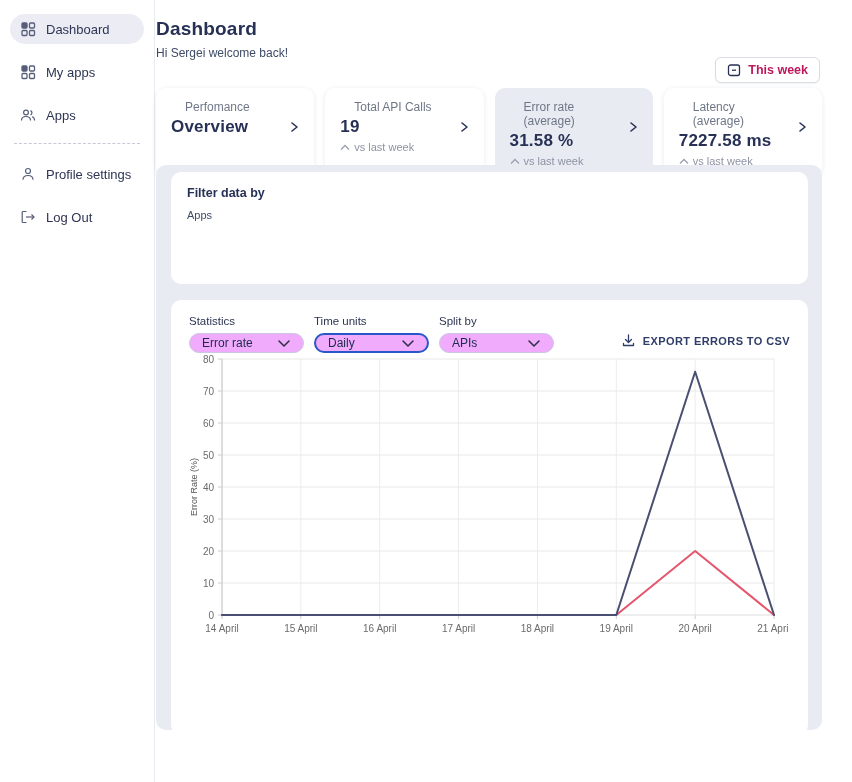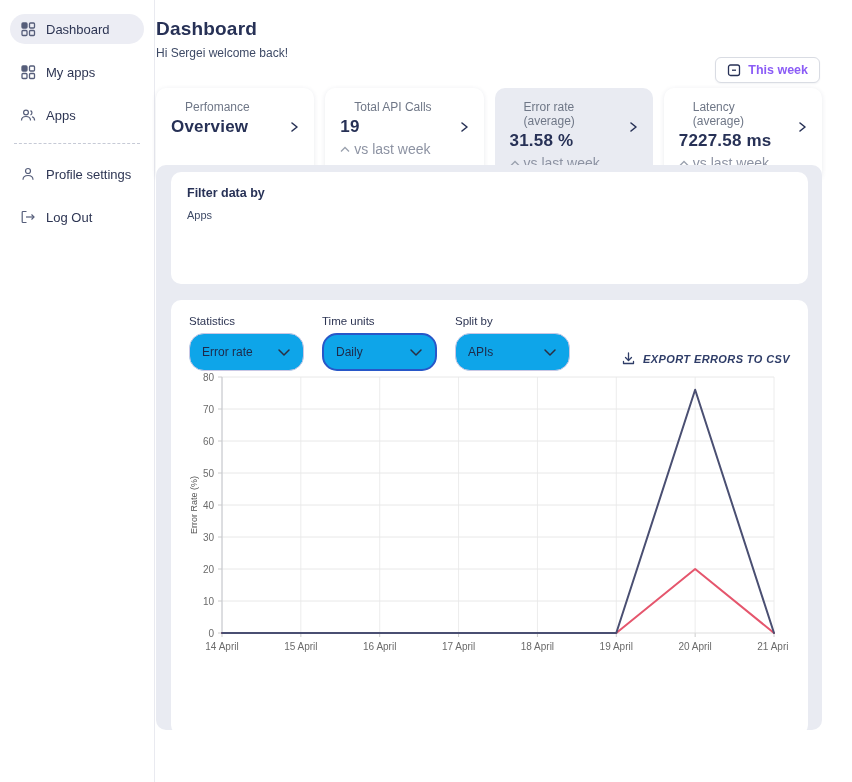--- a/index.html
+++ b/index.html
@@ -27,39 +27,39 @@
   .side-divider { border-top:1px dashed #c6cad6; margin:2px 14px 15px 14px; }
 
   
   .main { position:absolute; left:156px; top:0; right:0; bottom:0; }
   .page-title { padding-top:18px; font-size:19px; font-weight:700; color:#273156; letter-spacing:0.2px; }
   .page-subtitle { margin-top:6px; font-size:12px; color:#3e4a66; }
   .week-btn {
     position:absolute; top:57px; right:32px;
     display:flex; align-items:center; gap:7px;
     background:#fff; border:1px solid #d9dce3; border-radius:6px;
-    padding:5px 11px; font-size:12.5px; font-weight:700; color:#8b5cf6;
+    padding:5px 11px; font-size:12.5px; font-weight:700; color:#be185d;
     box-shadow:0 1px 2px rgba(40,50,90,.06); cursor:pointer;
   }
 
   
   .tabs {
     position:absolute; top:88px; left:0; right:30px;
     display:grid; grid-template-columns:repeat(4,1fr); gap:11px; height:77px;
   }
   .card {
     position:relative; background:#fff; border-radius:10px;
     box-shadow:0 1px 5px rgba(40,50,90,.10); padding:12px 34px 10px 15px; cursor:pointer;
   }
   .card.selected {
     background:#e9ebf2; box-shadow:none; border-radius:10px 10px 0 0; height:88px;
   }
   .card-label { font-size:12px; color:#6f7787;margin-left:14px; }
   .card-value { margin-top:3px; font-size:17px; font-weight:700; color:#273156; letter-spacing:0.2px; }
-  .card-note { margin-top:4px; display:flex; align-items:center; gap:4px; font-size:14px; color:#8d93a3; }
+  .card-note { margin-top:4px; display:flex; align-items:center; gap:4px; font-size:11px; color:#8d93a3; }
   .card-chev { position:absolute; right:13px; top:32px; display:flex; }
 
   
   .shell {
     position:absolute; top:165px; left:0; right:30px; bottom:52px;
     background:#e9ebf2; border-radius:10px;
   }
   .panel { background:#fff; border-radius:10px; }
   .filter-panel { margin:7px 14px 0 15px; height:112px; padding:14px 16px; }
   .filter-title { font-size:12.5px; font-weight:700; color:#273156; }
@@ -70,33 +70,33 @@
     padding:0 14px 0 7px; cursor:pointer; background:#fff;
   }
   .chip {
     display:flex; align-items:center; gap:5px;
     background:#a5a1d4; color:#fff; font-size:10px; font-weight:700;
     padding:4px 9px; border-radius:11px; cursor:pointer;
   }
 
   
   .chart-panel { margin:16px 14px 0 15px; height:435px; padding:15px 18px 0 18px; }
-  .controls { display:flex; gap:18px; }
+  .controls { display:flex; gap:10px; }
   .ctl-group { display:flex; flex-direction:column; }
   .ctl-label { font-size:11.5px; color:#2d3553; margin-bottom:6px; }
   .ctl-select {
-    width:115px; height:38px; border:1px solid #c9c7e4; border-radius:15px;
+    width:115px; height:20px; border:1px solid #c9c7e4; border-radius:15px;
     display:flex; align-items:center; justify-content:space-between;
-    padding:0 12px; font-size:12px; color:#1e2a4a; cursor:pointer; background:#0ea5e9;
+    padding:0 12px; font-size:12px; color:#1e2a4a; cursor:pointer; background:#f0abfc;
   }
   .ctl-select.focused { border:2px solid #2857c8; }
   .export-link {
     margin-left:auto; align-self:flex-end; margin-bottom:5px;
     display:flex; align-items:center; gap:7px;
-    font-size:11px; font-weight:700; letter-spacing:0.4px; color:#2f3d68; cursor:pointer;font-style:italic;
+    font-size:11px; font-weight:700; letter-spacing:0.4px; color:#2f3d68; cursor:pointer;
   }
 
   .legend { margin-top:24px; display:flex; justify-content:flex-end; align-items:center; gap:4px; margin-right:8px; }
   .legend-item { display:flex; align-items:center; gap:5px; margin-left:6px; cursor:pointer; }
   .legend-dot { width:13px; height:13px; border-radius:50%; }
   .legend-text { font-size:12px; color:#3c3c3c; }
 
   .chart-wrap { margin-top:2px; }
 </style>
 </head>

